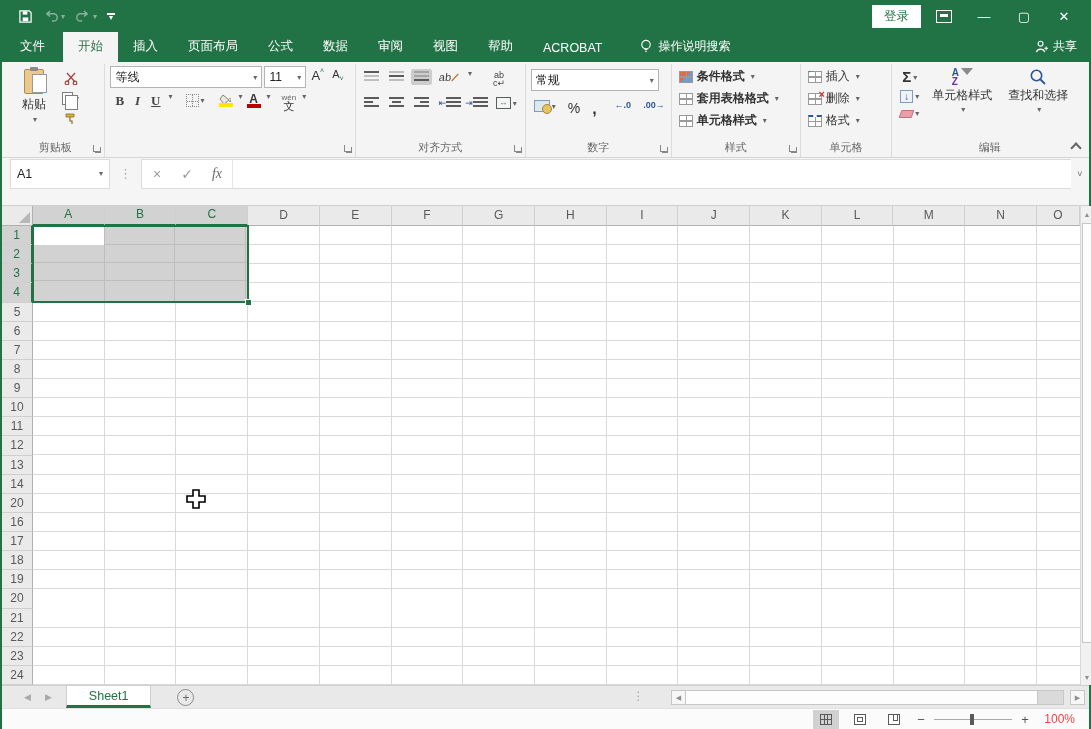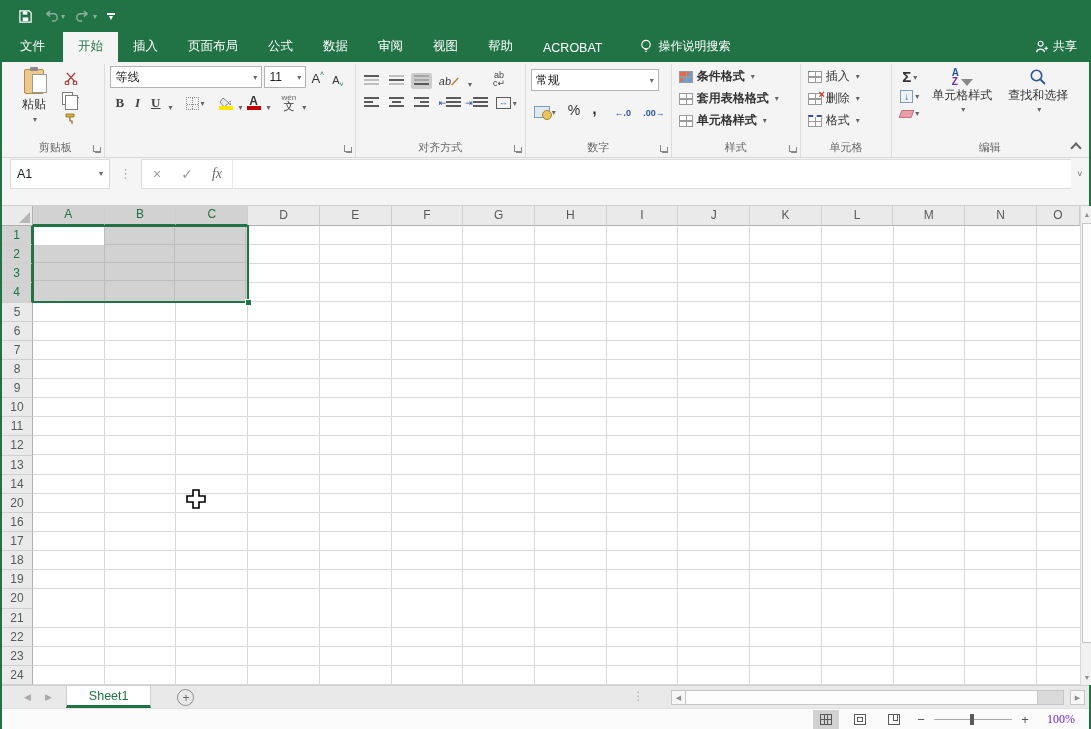--- a/index.html
+++ b/index.html
@@ -42,21 +42,21 @@
     border-left:1px solid #888; border-bottom:1px solid #888; }
   .launcher::after { content:""; position:absolute; right:1px; bottom:1px; width:5px; height:5px;
     border-right:1.5px solid #888; border-bottom:1.5px solid #888; }
   .dd { color:#666; font-size:8px; margin-left:2px; }
   .ibtn { display:inline-flex; align-items:center; justify-content:center; padding:2px 3px;
     border-radius:2px; cursor:pointer; }
   .ibtn.sel { background:#cdcdcd; }
   .combo { background:#fff; border:1px solid #b4b4b4; height:22px; display:flex; align-items:center;
     padding:0 4px; font-size:12px; color:#222; cursor:pointer; }
   .combo .dd { margin-left:auto; }
-  .row { display:flex; align-items:flex-end; gap:2px; }
+  .row { display:flex; align-items:flex-start; gap:2px; }
   
   .paste-btn { width:46px; display:flex; flex-direction:column; align-items:center; gap:2px;
     cursor:pointer; padding-top:3px; }
   .clipboard-ic { width:20px; height:25px; background:#ecc88f; border:1px solid #b08b4d;
     border-radius:2px; position:relative; }
   .clipboard-ic::before { content:""; position:absolute; left:5px; top:-3px; width:8px; height:4px;
     background:#8a8a8a; border-radius:1px; }
   .clipboard-ic::after { content:""; position:absolute; right:-4px; top:4px; width:13px; height:17px;
     background:#fff; border:1px solid #9a9a9a; }
   .clip-mini { display:flex; flex-direction:column; gap:3px; padding-top:4px; }
@@ -190,21 +190,21 @@
   .vb-ic.grid-ic { background:
       linear-gradient(to right,transparent 30%,#595959 30%,#595959 40%,transparent 40%,transparent 63%,#595959 63%,#595959 73%,transparent 73%),
       linear-gradient(to bottom,transparent 40%,#595959 40%,#595959 52%,transparent 52%); }
   .vb-ic.layout-ic::after { content:""; position:absolute; inset:2px; border:1px solid #595959; }
   .vb-ic.break-ic::after { content:""; position:absolute; left:4px; top:0; width:3px; height:5px;
     border:1px solid #595959; border-top:none; background:#fff; }
   .zoom-ctl { display:flex; align-items:center; gap:7px; color:#444; }
   .zoom-sign { font-size:13px; color:#555; cursor:pointer; width:12px; text-align:center; }
   .zoom-track { width:78px; height:1px; background:#a9a9a9; position:relative; cursor:pointer; }
   .zoom-thumb { position:absolute; left:36px; top:-5px; width:4px; height:11px; background:#5a5a5a; }
-  .zoom-label { font-size:12px; color:#6d28d9; min-width:36px; text-align:right; cursor:pointer;font-family:Liberation Serif, serif; }
+  .zoom-label { font-size:12px; color:#ef4444; min-width:36px; text-align:right; cursor:pointer; }
 </style>
 </head>
 <body>
 
 <div class="window">
 
   <div class="titlebar">
     <div class="qat">
       <span class="qbtn">
         <svg width="15" height="15" viewBox="0 0 16 16">
@@ -223,20 +223,29 @@
         <svg width="16" height="13" viewBox="0 0 18 14">
             <path d="M14 4 L10 1 M14 4 L10 7 M14 4 h-8 a4 4 0 0 0 0 8 h2" fill="none" stroke="#fff" stroke-width="1.6"></path>
           </svg>
           <span class="dd" style="color:#fff">▾</span>
       </span>
       <span class="qbtn" style="flex-direction:column; line-height:5px;">
         <span style="display:block;width:8px;height:2px;background:#fff;"></span>
         <span style="font-size:8px;color:#fff;">▾</span>
       </span>
     </div>
+    <div class="title-right">
+      <span class="login-btn">登录</span>
+      <span class="win-btn">
+          <span class="ribbon-opts"></span>
+        </span>
+      <span class="win-btn">—</span>
+      <span class="win-btn">▢</span>
+      <span class="win-btn">✕</span>
+    </div>
   </div>
 
   <div class="tabrow">
     <div class="tab" style="padding-left:18px;padding-right:18px;">文件</div>
     <div class="tab active">开始</div>
     <div class="tab">插入</div>
     <div class="tab">页面布局</div>
     <div class="tab">公式</div>
     <div class="tab">数据</div>
     <div class="tab">审阅</div>

